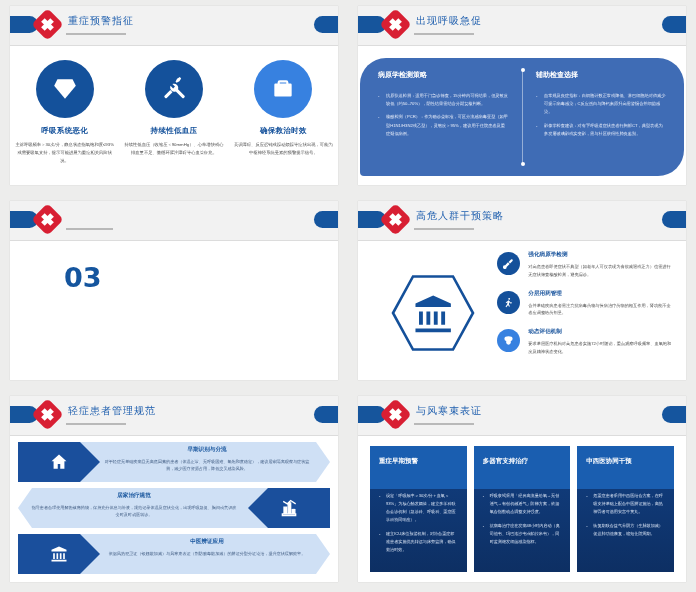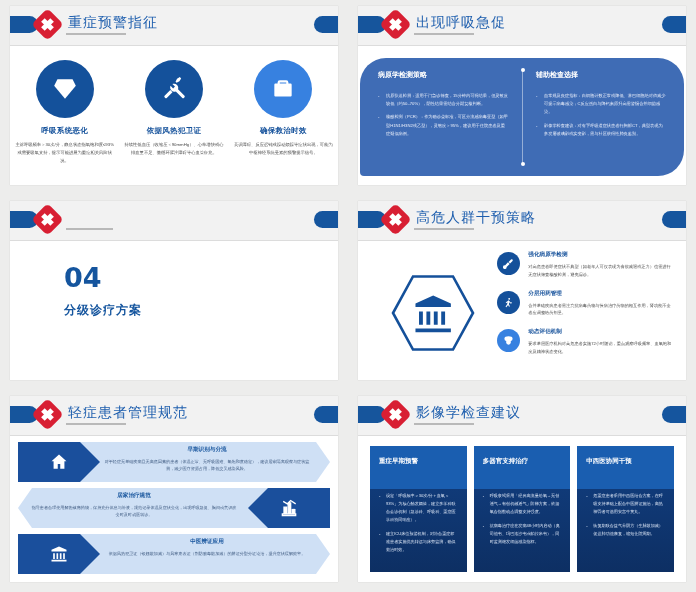--- a/index.html
+++ b/index.html
@@ -50,21 +50,21 @@
     transform: rotate(45deg);
     display: flex; align-items: center; justify-content: center;
   }
   .cross::before, .cross::after {
     content: ""; position: absolute; background: #fff;
   }
   .cross::before { width: 13px; height: 4.5px; }
   .cross::after  { width: 4.5px; height: 13px; }
   .hdr-title {
     position: absolute; left: 58px; top: 8px;
-    font-size: 14px; letter-spacing: 1px;
+    font-size: 10px; letter-spacing: 1px;
     color: #1f5fae;
     font-family: "DejaVu Serif", "Liberation Serif", serif;
     font-weight: 400;
   }
   .hdr-rule {
     position: absolute; left: 56px; top: 27px;
     width: 60px; height: 1.5px; background: #b9b9b9;
   }
 
   .body { position: relative; padding: 8px 0; height: calc(100% - 40px); }
@@ -206,21 +206,21 @@
             <div class="c-title">呼吸系统恶化</div>
             <div class="c-desc">主诉呼吸频率＞30次/分，静息状态指氧饱和度≤93%或需要吸氧支持，提示可能进展为重症相关风险状况。</div>
           </div>
 
           <div class="col3">
             <div class="circ" style="background:#14519b">
               <svg viewBox="0 0 24 24">
                   <path d="M21.7 18.3l-6-6c.5-1.4.2-3-.9-4.1-1.2-1.2-2.9-1.4-4.3-.8l2.4 2.4-1.7 1.7-2.4-2.4c-.6 1.4-.4 3.1.8 4.3 1.1 1.1 2.7 1.4 4.1.9l6 6c.4.4 1 .4 1.4 0l.6-.6c.4-.4.4-1 0-1.4zM3.3 18.3c-.4.4-.4 1 0 1.4l.6.6c.4.4 1 .4 1.4 0l5.3-5.3-2-2-5.3 5.3zM14.4 6.2l2.6-1.4 1.6-2.6L17.4 1l-2.6 1.6-1.4 2.6 1 1z"></path>
                 </svg>
             </div>
-            <div class="c-title">依据风热犯卫证</div>
+            <div class="c-title">持续性低血压</div>
             <div class="c-desc">持续性低血压（收缩压＜90mmHg）、心率增快或心排血量不足、微循环灌注障碍等心血管征兆。</div>
           </div>
 
           <div class="col3">
             <div class="circ" style="background:#3781e0">
               <svg viewBox="0 0 24 24">
                   <path d="M9 4h6a2 2 0 0 1 2 2v1h2a1 1 0 0 1 1 1v10a1 1 0 0 1-1 1H5a1 1 0 0 1-1-1V8a1 1 0 0 1 1-1h2V6a2 2 0 0 1 2-2zm0 3h6V6H9v1zm2 3h2v8h-2v-8z"></path>
                 </svg>
             </div>
             <div class="c-title">确保救治时效</div>
@@ -265,22 +265,21 @@
     <div class="slide">
       <div class="hdr">
         <div class="hdr-pill-l"></div>
         <div class="hdr-pill-r"></div>
         <div class="cross"></div>
         <div class="hdr-title"></div>
         <div class="hdr-rule" style="left:56px;width:47px"></div>
       </div>
       <div class="body">
         <div class="sect">
-          <div class="sect-num">04</div>
-          <div class="sect-label">分级诊疗方案</div>
+          <div class="sect-num">03</div>
         </div>
       </div>
     </div>
   </div>
 
   <div class="cell">
     <div class="slide">
       <div class="hdr">
         <div class="hdr-pill-l"></div>
         <div class="hdr-pill-r"></div>
@@ -403,21 +402,21 @@
       </div>
     </div>
   </div>
 
   <div class="cell">
     <div class="slide">
       <div class="hdr">
         <div class="hdr-pill-l"></div>
         <div class="hdr-pill-r"></div>
         <div class="cross"></div>
-        <div class="hdr-title">影像学检查建议</div>
+        <div class="hdr-title">与风寒束表证</div>
         <div class="hdr-rule"></div>
       </div>
       <div class="body" style="padding:8px 10px">
         <div class="cols6">
 
           <div class="col6">
             <div class="c6-h">重症早期预警</div>
             <div class="c6-li">设定「呼吸频率＞30次/分＋血氧＜93%」为核心触发阈值，建立多学科联合会诊机制（急诊科、呼吸科、重症医学科协同响应）。</div>
             <div class="c6-li">建立ICU床位预警机制，对符合重症标准患者实施优先转运与床旁监测，确保救治时效。</div>
           </div>

